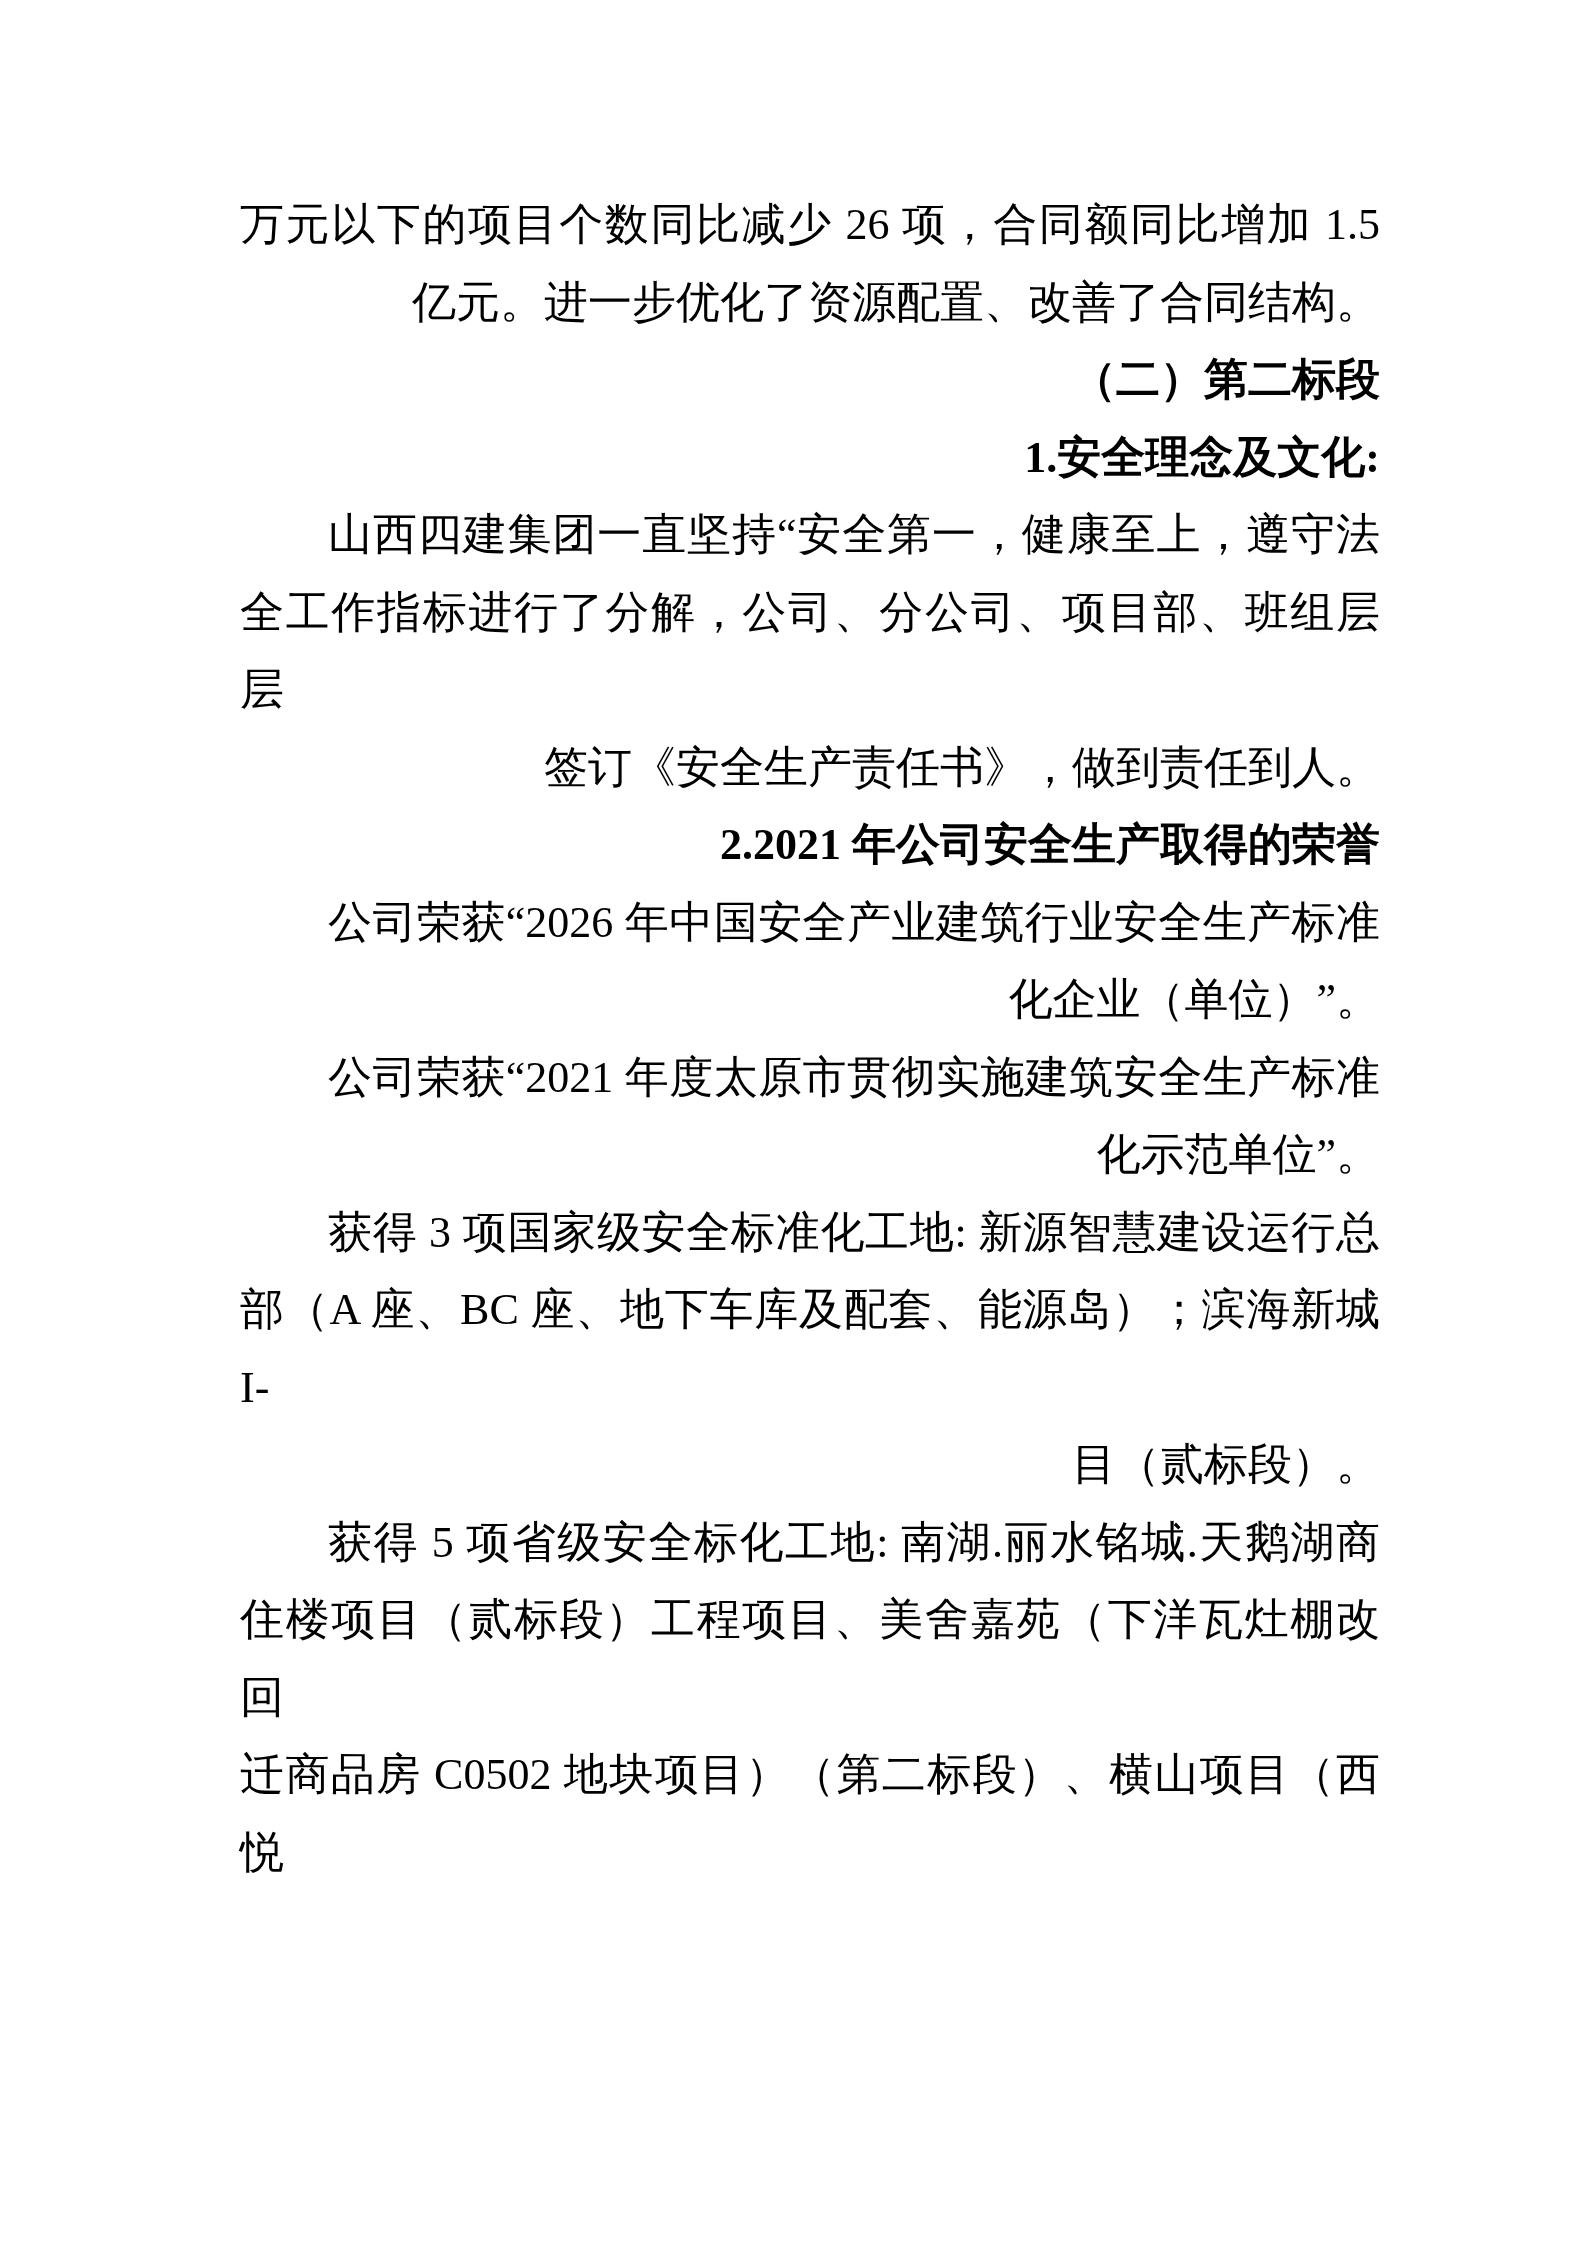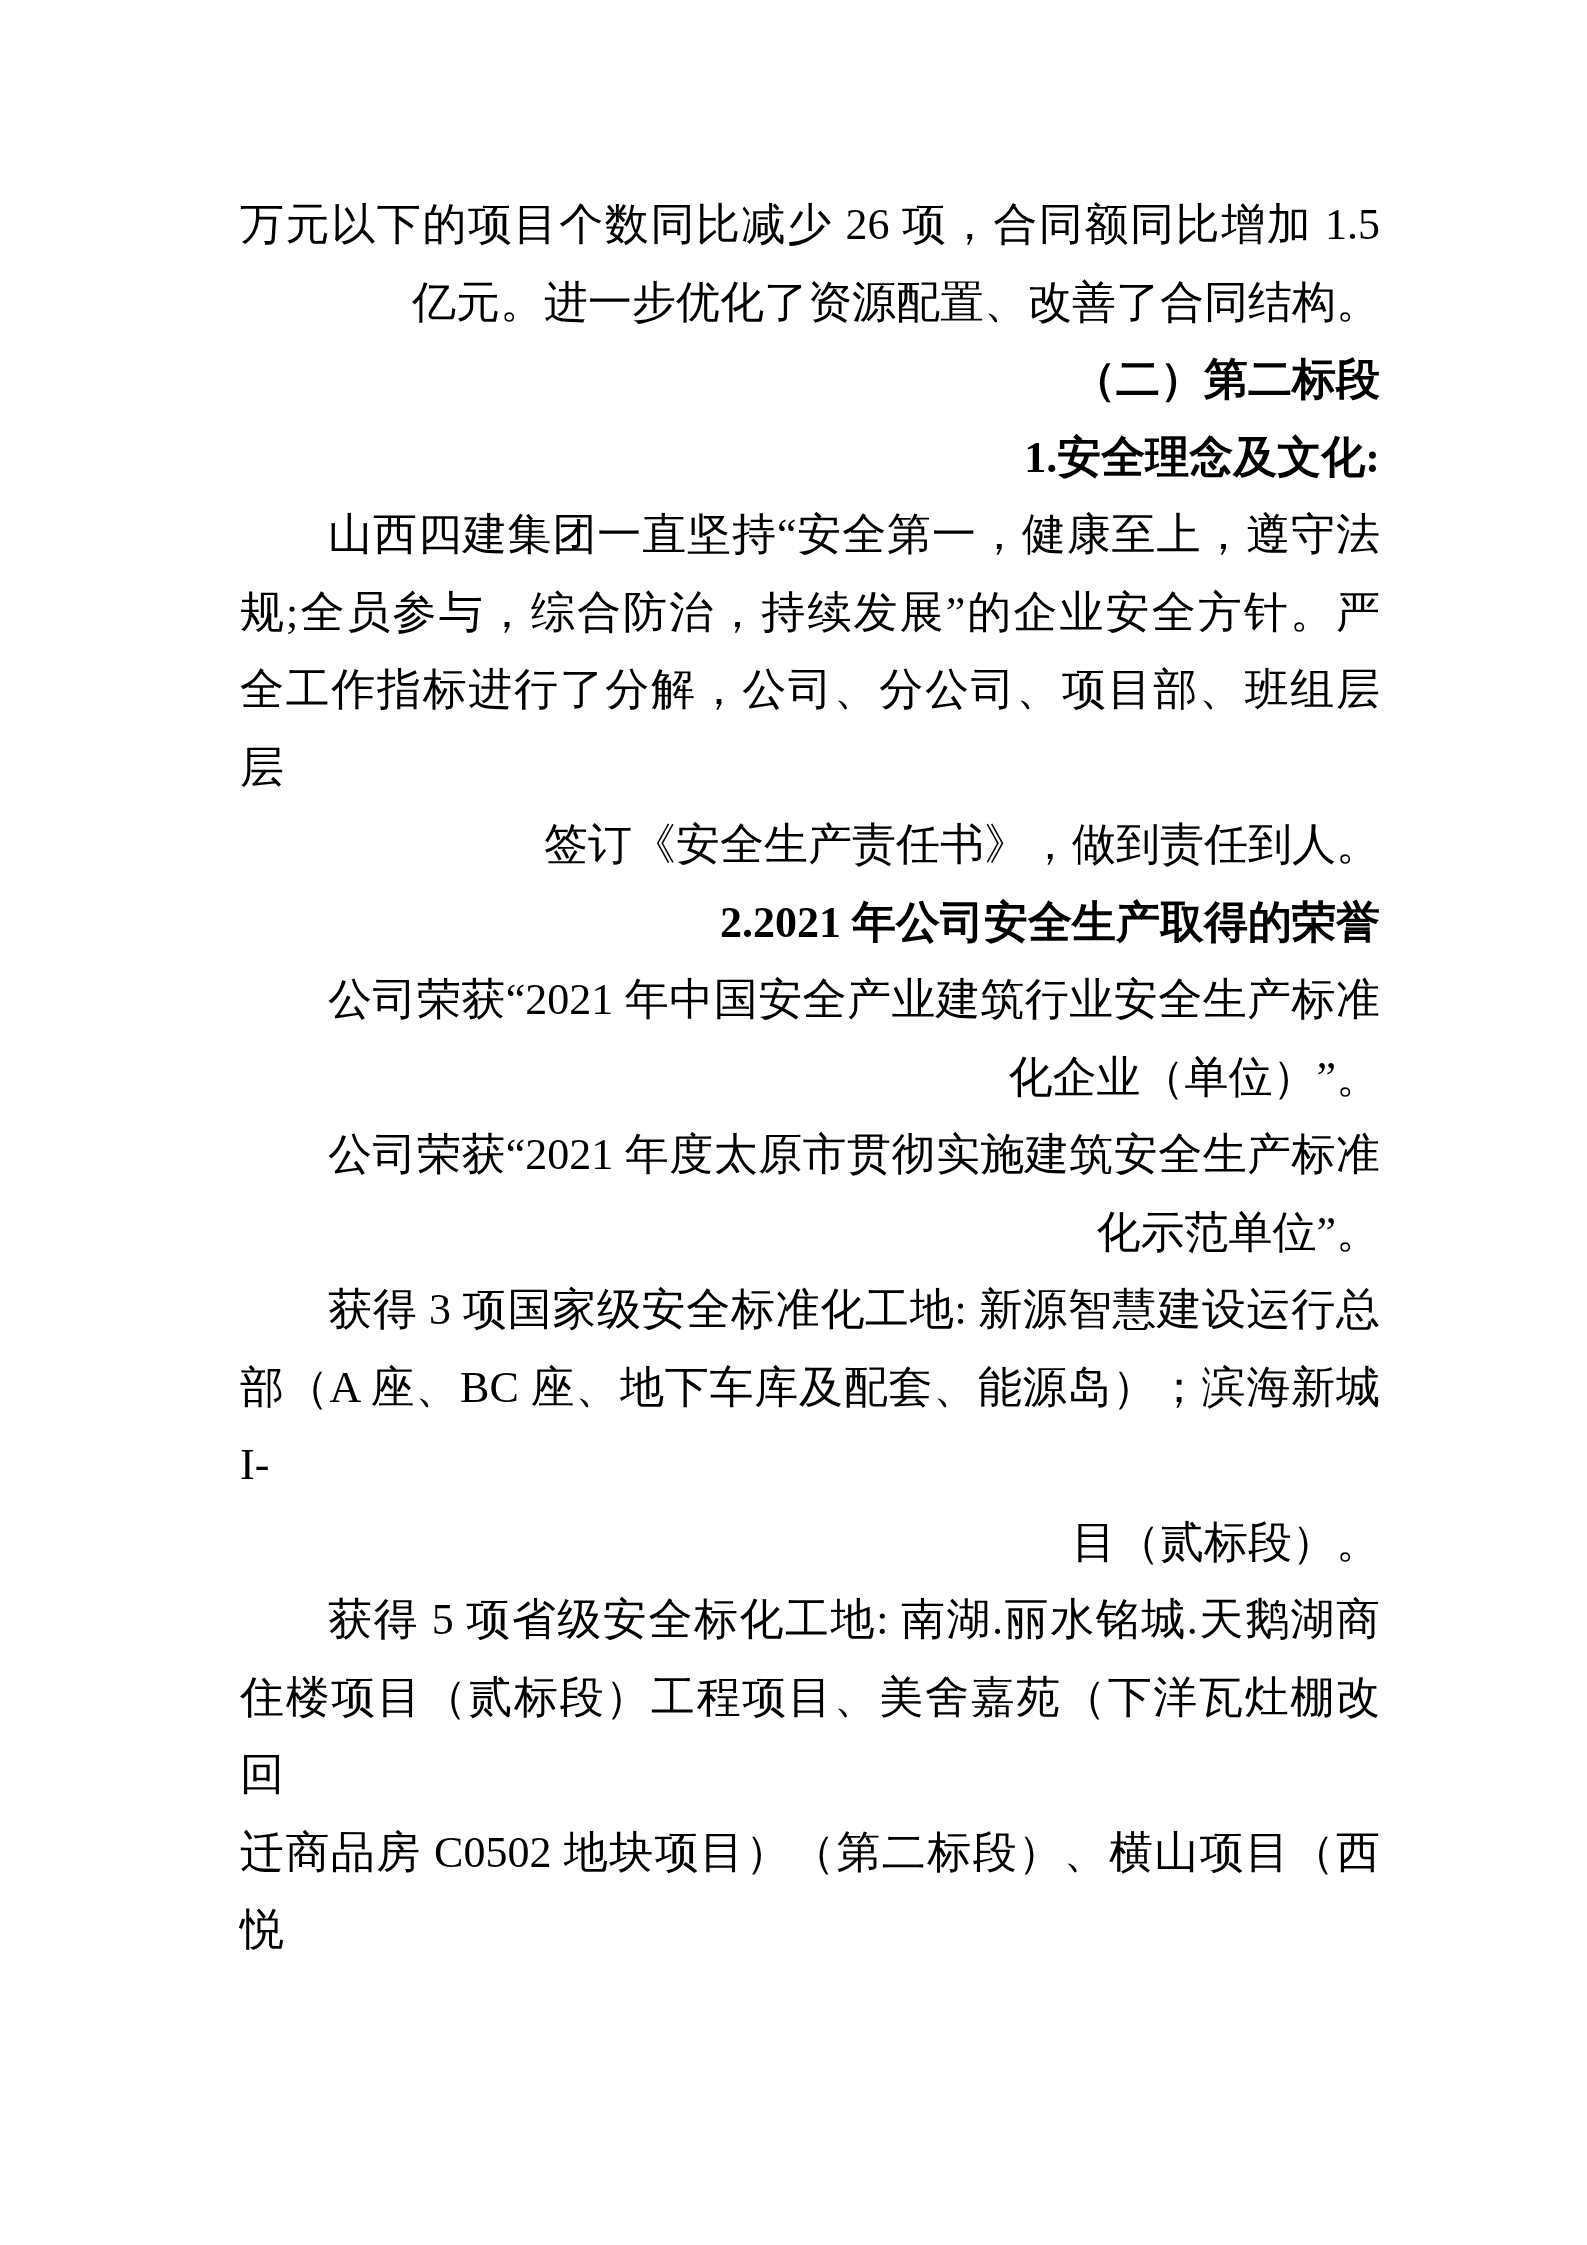--- a/index.html
+++ b/index.html
@@ -47,25 +47,24 @@
 </head>
 <body>
 
 <div class="page">
   <div class="textblock">
     <div class="ln j">万元以下的项目个数同比减少 26 项，合同额同比增加 1.5</div>
     <div class="ln">亿元。进一步优化了资源配置、改善了合同结构。</div>
     <div class="ln hd">（二）第二标段</div>
     <div class="ln hd ind">1.安全理念及文化:</div>
     <div class="ln j ind">山西四建集团一直坚持“安全第一，健康至上，遵守法</div>
-    <div class="ln j">规;全员参与，综合防治，持续发展”的企业安全方针。严</div>
     <div class="ln j">全工作指标进行了分解，公司、分公司、项目部、班组层层</div>
     <div class="ln">签订《安全生产责任书》，做到责任到人。</div>
     <div class="ln hd ind">2.2021 年公司安全生产取得的荣誉</div>
-    <div class="ln j ind">公司荣获“2021 年中国安全产业建筑行业安全生产标准</div>
+    <div class="ln j ind">公司荣获“2026 年中国安全产业建筑行业安全生产标准</div>
     <div class="ln">化企业（单位）”。</div>
     <div class="ln j ind">公司荣获“2021 年度太原市贯彻实施建筑安全生产标准</div>
     <div class="ln">化示范单位”。</div>
     <div class="ln j ind">获得 3 项国家级安全标准化工地: 新源智慧建设运行总</div>
     <div class="ln j">部（A 座、BC 座、地下车库及配套、能源岛）；滨海新城 I-</div>
     <div class="ln">目（贰标段）。</div>
     <div class="ln j ind">获得 5 项省级安全标化工地: 南湖.丽水铭城.天鹅湖商</div>
     <div class="ln j">住楼项目（贰标段）工程项目、美舍嘉苑（下洋瓦灶棚改回</div>
     <div class="ln j">迁商品房 C0502 地块项目）（第二标段）、横山项目（西悦</div>
 

